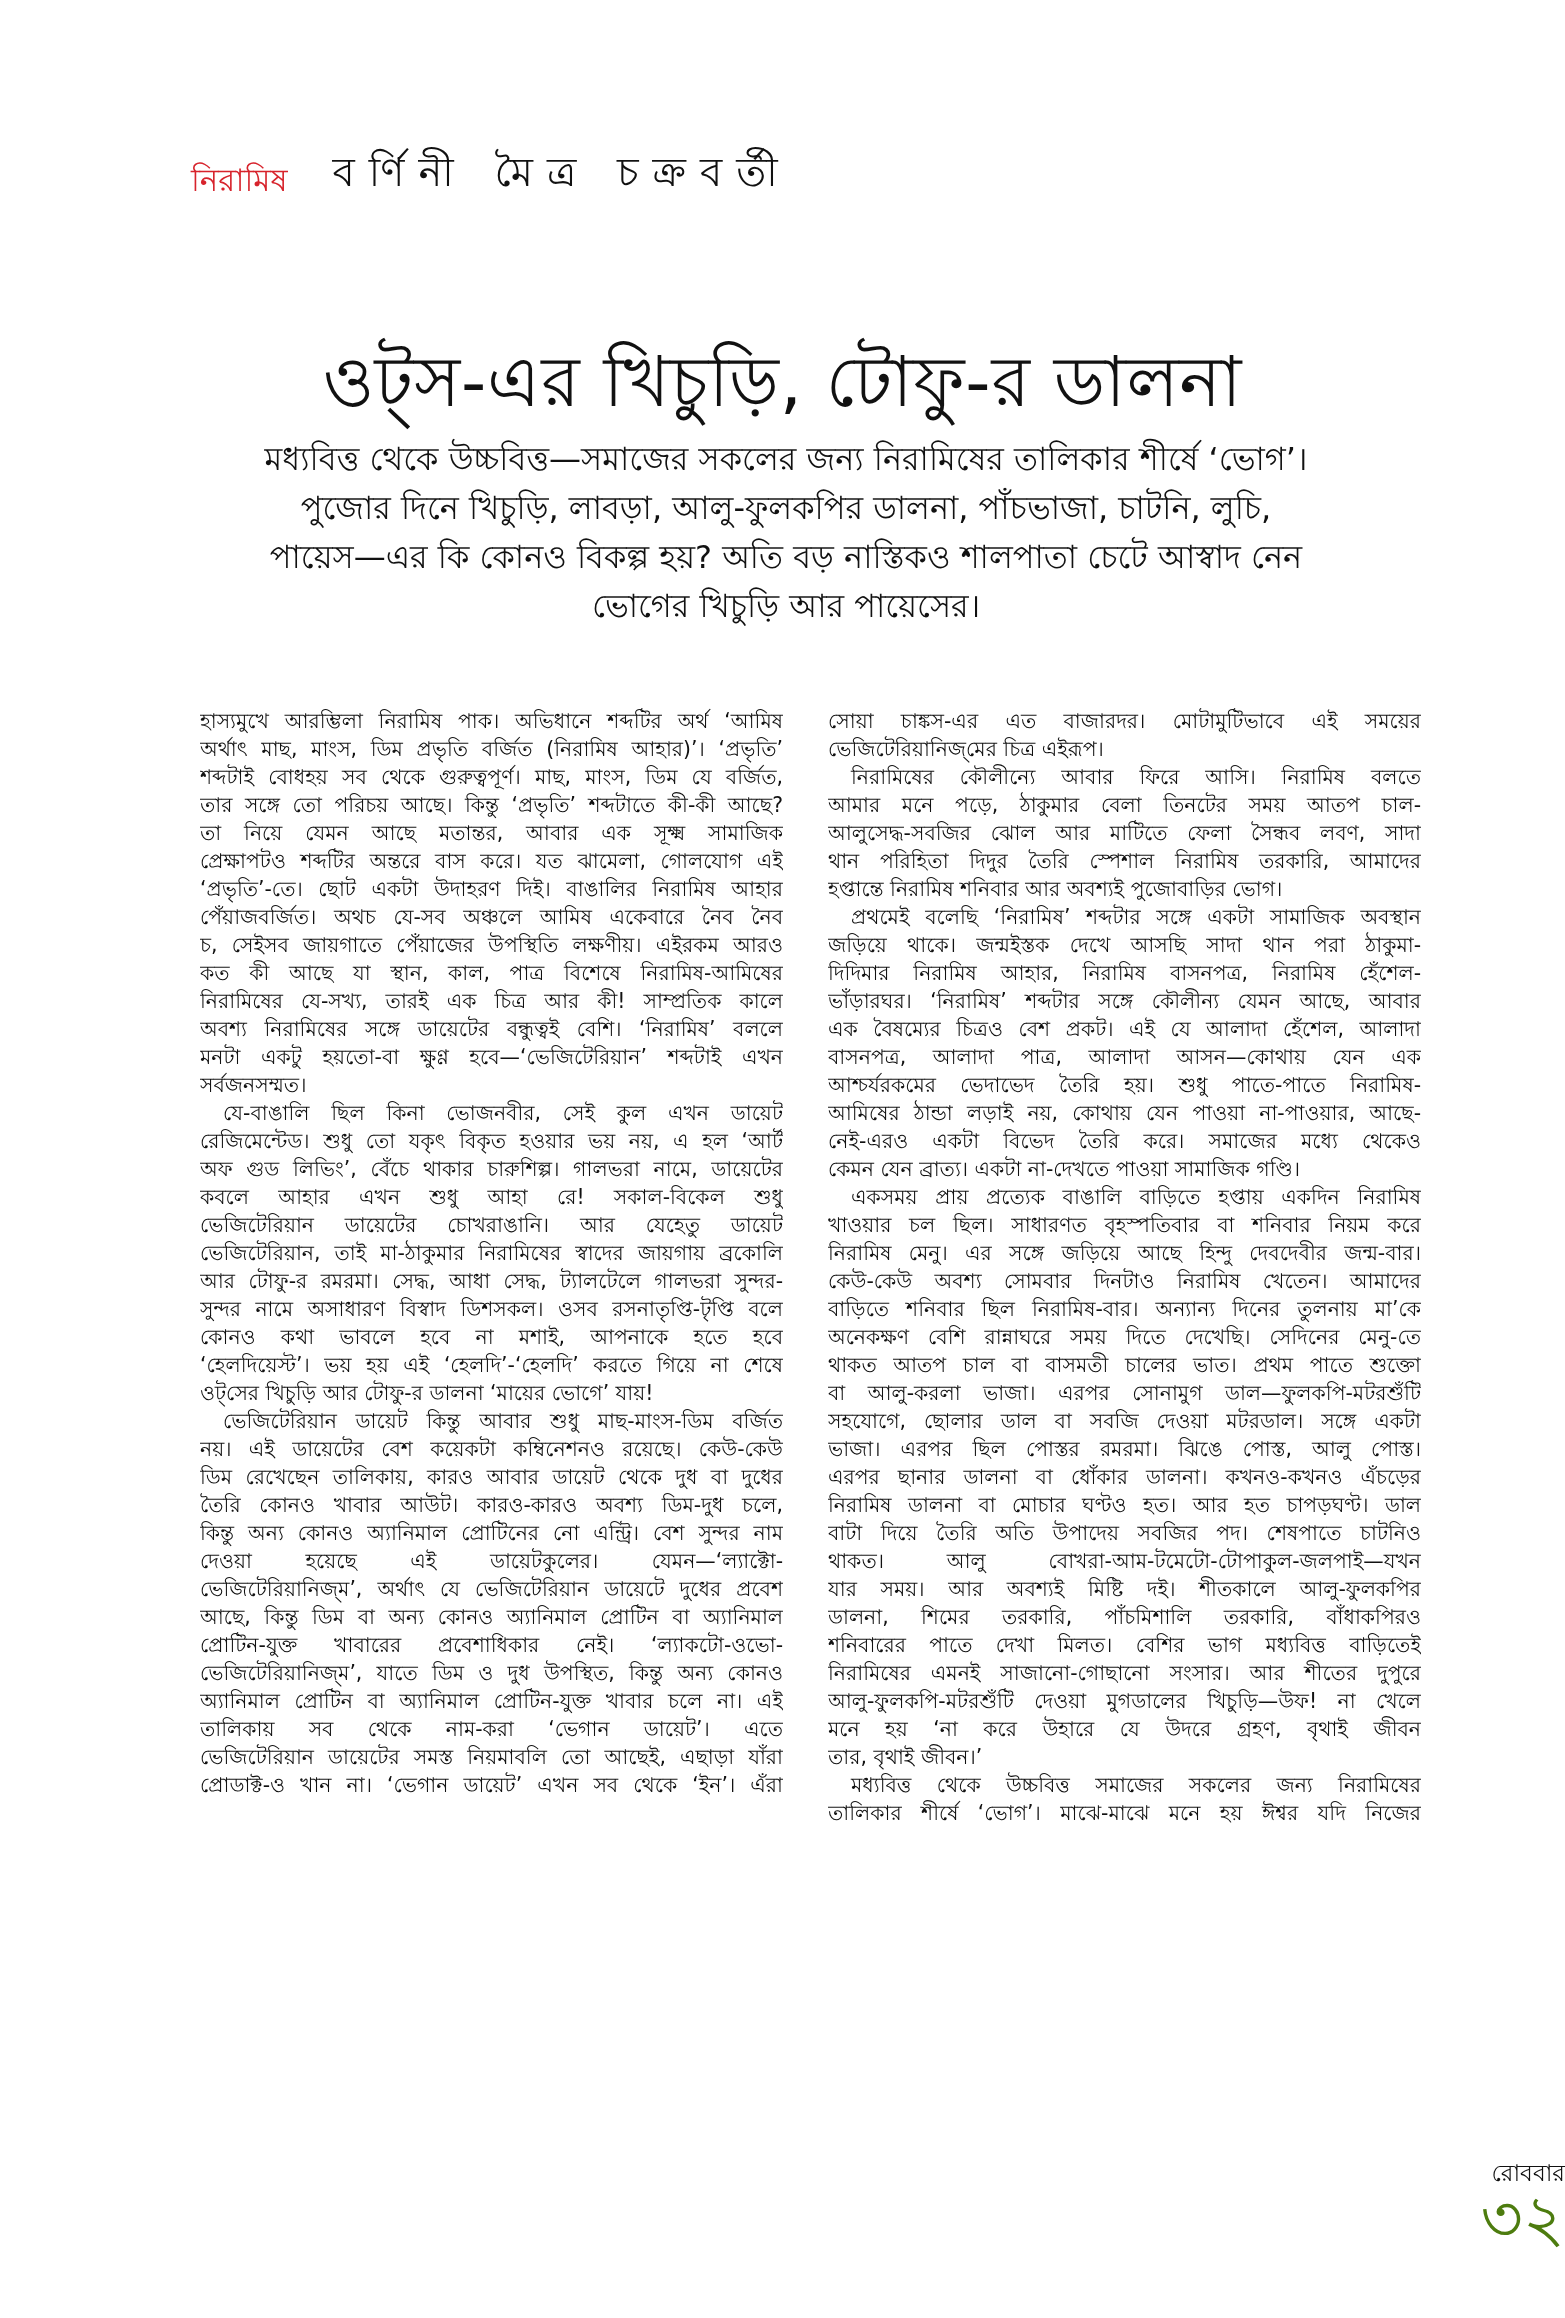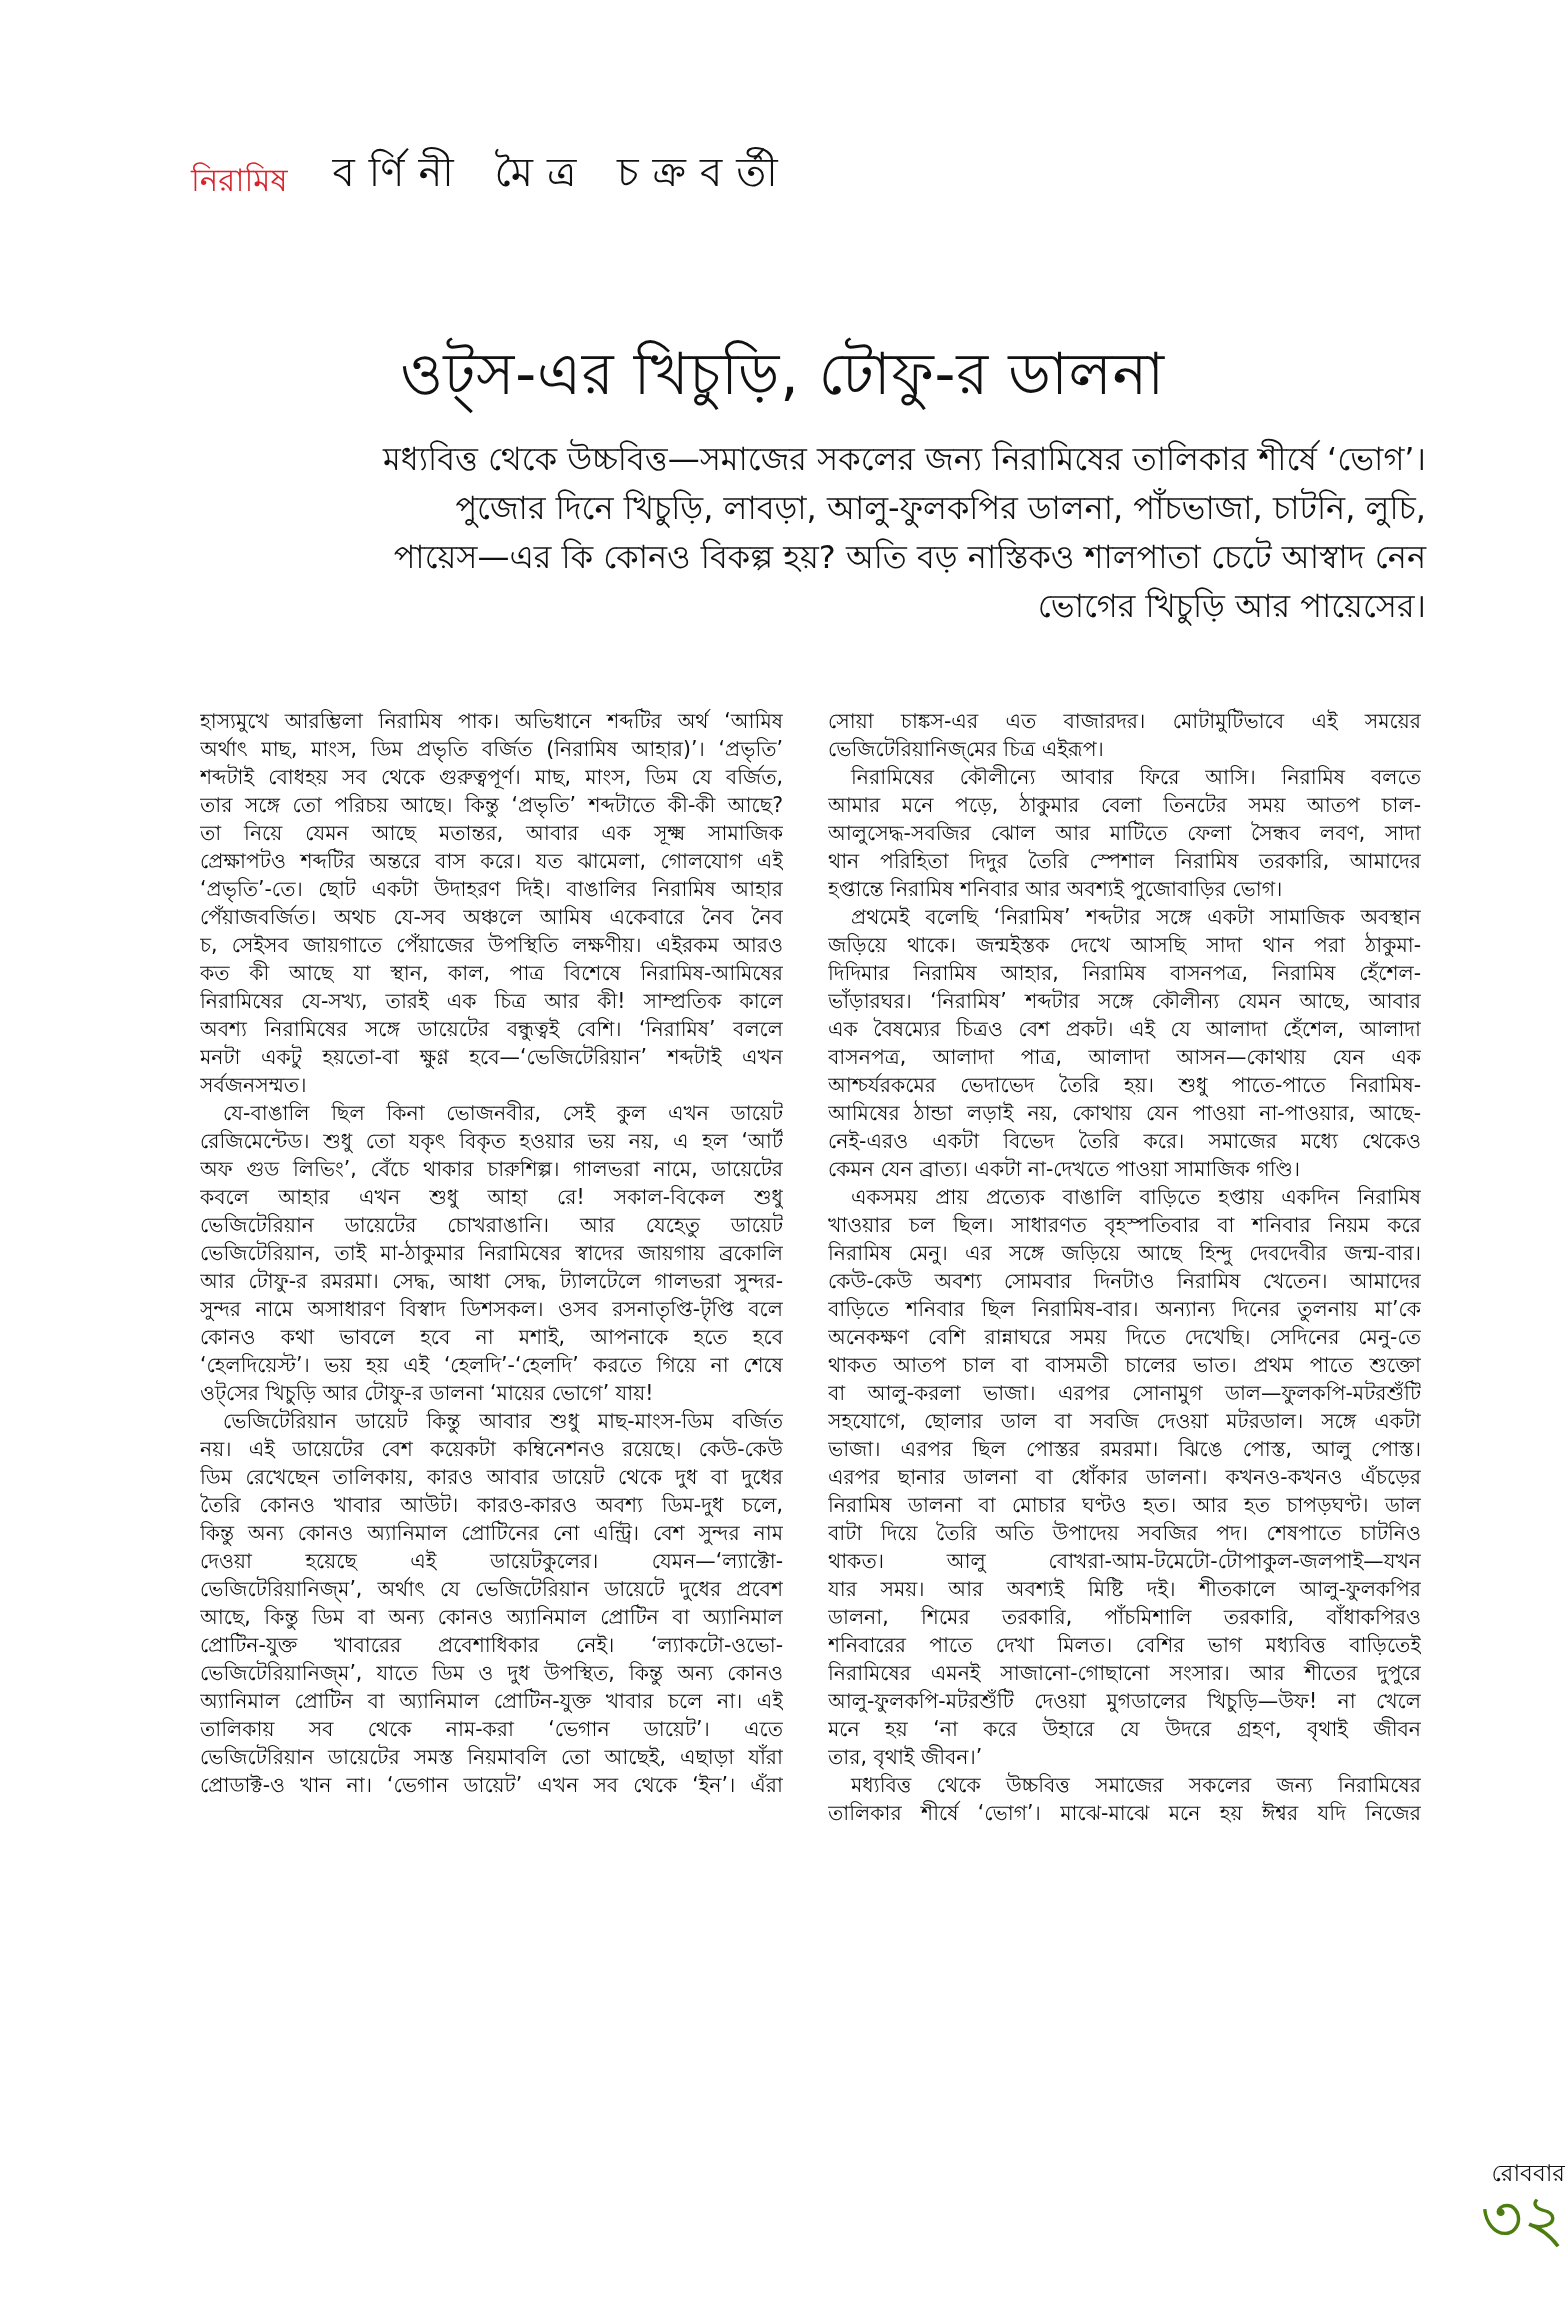--- a/index.html
+++ b/index.html
@@ -2,22 +2,22 @@
 <html style="font-size:12.3px"><head>
 <meta charset="utf-8">
 <style>
   html, body { margin: 0; padding: 0; background: #ffffff; }
   body { width: 1565px; height: 2319px; position: relative; overflow: hidden;
          font-family: "DejaVu Sans", "Liberation Sans", sans-serif; color: #1a1a1a; }
   .byline { position: absolute; left: 191px; top: 146px; height: 62px; display: flex; align-items: flex-end; }
   .section-label { color: #d7232c; font-size: 31px; font-weight: 500; margin-right: 45px; }
   .author { font-size: 40px; letter-spacing: 14px; color: #111; }
   .headline { position: absolute; left: 0; right: 0; top: 277px; text-align: center;
-              font-size: 58px; line-height: 116px; color: #111; font-weight: 400; letter-spacing: 0.8px; }
-  .dek { position: absolute; left: 146px; right: 139px; top: 435px; text-align: right;
+              font-size: 70px; line-height: 116px; color: #111; font-weight: 400; letter-spacing: 0.8px; }
+  .dek { position: absolute; left: 146px; right: 139px; top: 435px; text-align: center;
          font-size: 32px; line-height: 49px; color: #111; }
   .dek .ln { display: block; white-space: nowrap; }
   .col { position: absolute; top: 707px; font-size: 20.4px; line-height: 28px; color: #111; }
   .col-left { left: 200px; width: 583px; }
   .col-right { left: 828px; width: 593px; }
   .col .ln { display: block; white-space: nowrap; text-align: justify; text-align-last: justify; height: 28px; overflow: hidden; }
   .col .ln.last { text-align-last: left; }
   .col .ln.indent { padding-left: 23px; }
   .footer { position: absolute; left: 0; right: 0; top: 2158px; text-align: right; }
   .magazine-name { font-size: 23px; line-height: 31px; color: #111; display: block; }

